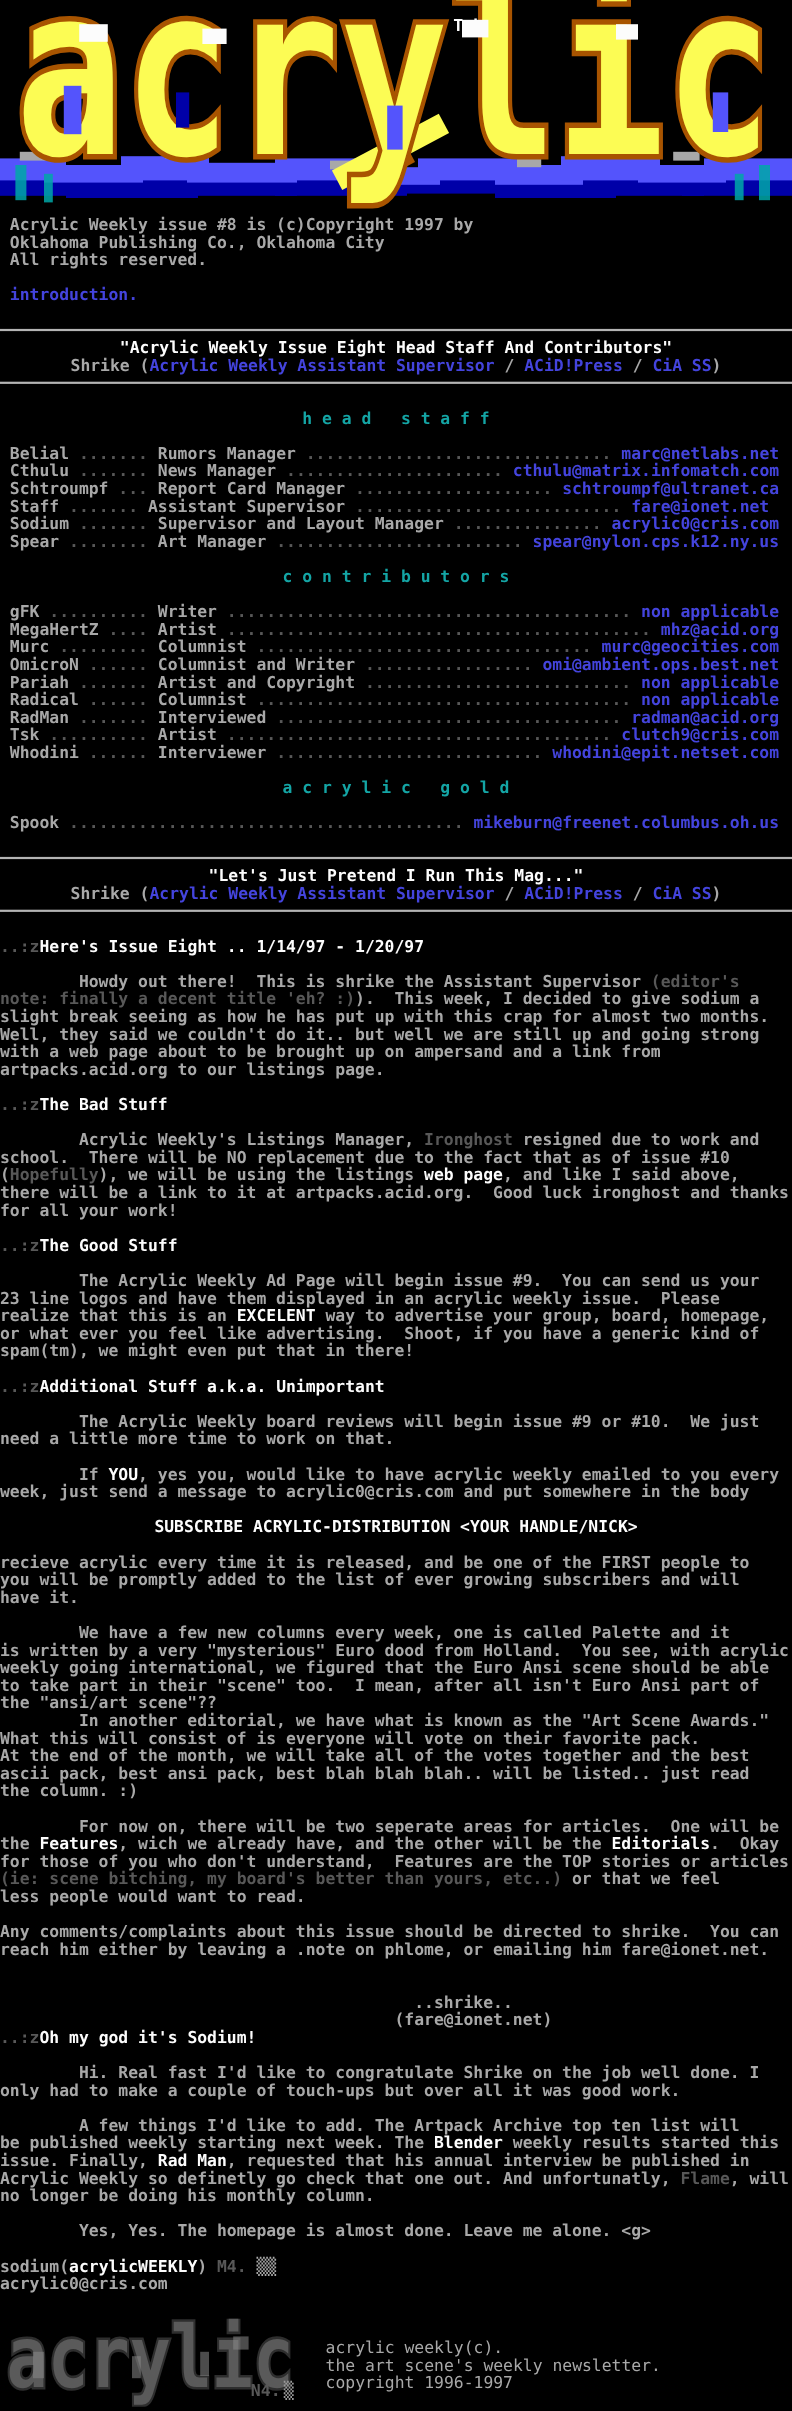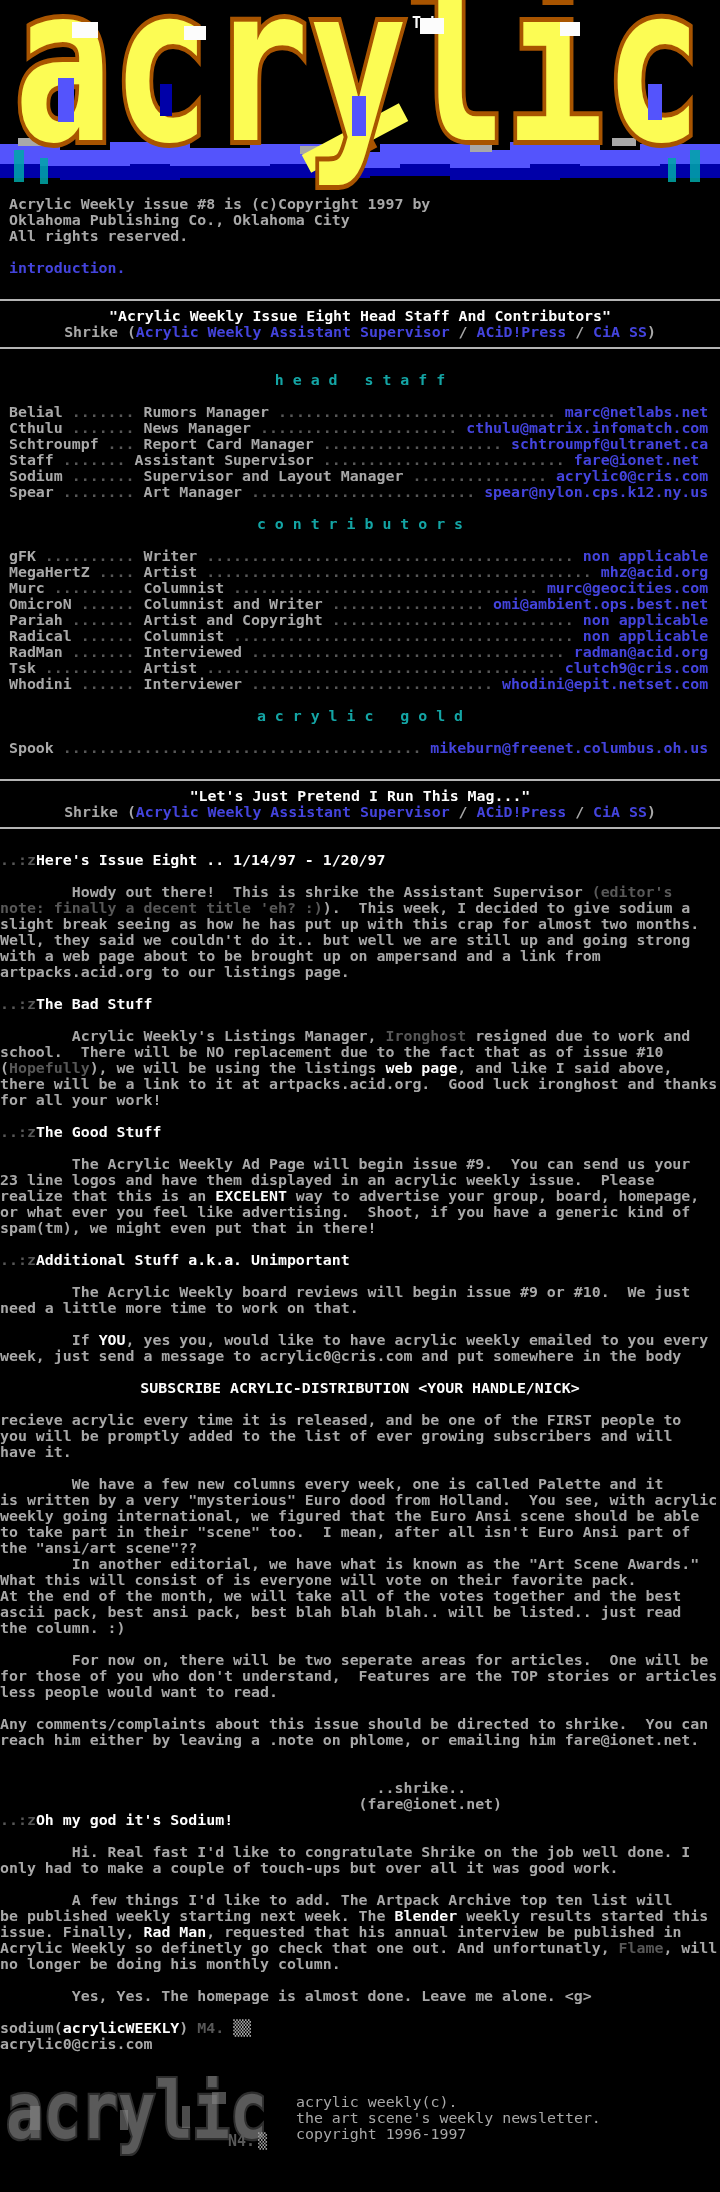--- a/index.html
+++ b/index.html
@@ -176,21 +176,23 @@
     <div class="ln"><span class="g">weekly going international, we figured that the Euro Ansi scene should be able</span></div>
     <div class="ln"><span class="g">to take part in their "scene" too.  I mean, after all isn't Euro Ansi part of</span></div>
     <div class="ln"><span class="g">the "ansi/art scene"??</span></div>
     <div class="ln"><span class="g">        In another editorial, we have what is known as the "Art Scene Awards."</span></div>
     <div class="ln"><span class="g">What this will consist of is everyone will vote on their favorite pack.</span></div>
     <div class="ln"><span class="g">At the end of the month, we will take all of the votes together and the best</span></div>
     <div class="ln"><span class="g">ascii pack, best ansi pack, best blah blah blah.. will be listed.. just read</span></div>
     <div class="ln"><span class="g">the column. :)</span></div>
     <div class="ln"></div>
     <div class="ln"><span class="g">        For now on, there will be two seperate areas for articles.  One will be</span></div>
+    <div class="ln"><span class="g">the </span><span class="w">Features</span><span class="g">, wich we already have, and the other will be the </span><span class="w">Editorials</span><span class="g">.  Okay</span></div>
     <div class="ln"><span class="g">for those of you who don't understand,  Features are the TOP stories or articles</span></div>
+    <div class="ln"><span class="d">(ie: scene bitching, my board's better than yours, etc..)</span><span class="g"> or that we feel</span></div>
     <div class="ln"><span class="g">less people would want to read.</span></div>
     <div class="ln"></div>
     <div class="ln"><span class="g">Any comments/complaints about this issue should be directed to shrike.  You can</span></div>
     <div class="ln"><span class="g">reach him either by leaving a .note on phlome, or emailing him fare@ionet.net.</span></div>
     <div class="ln"></div>
     <div class="ln"></div>
     <div class="ln"><span class="g">                                          ..shrike..</span></div>
     <div class="ln"><span class="g">                                        (fare@ionet.net)</span></div>
     <div class="ln"><span class="d">..:z</span><span class="w">Oh my god it's Sodium!</span></div>
     <div class="ln"></div>

